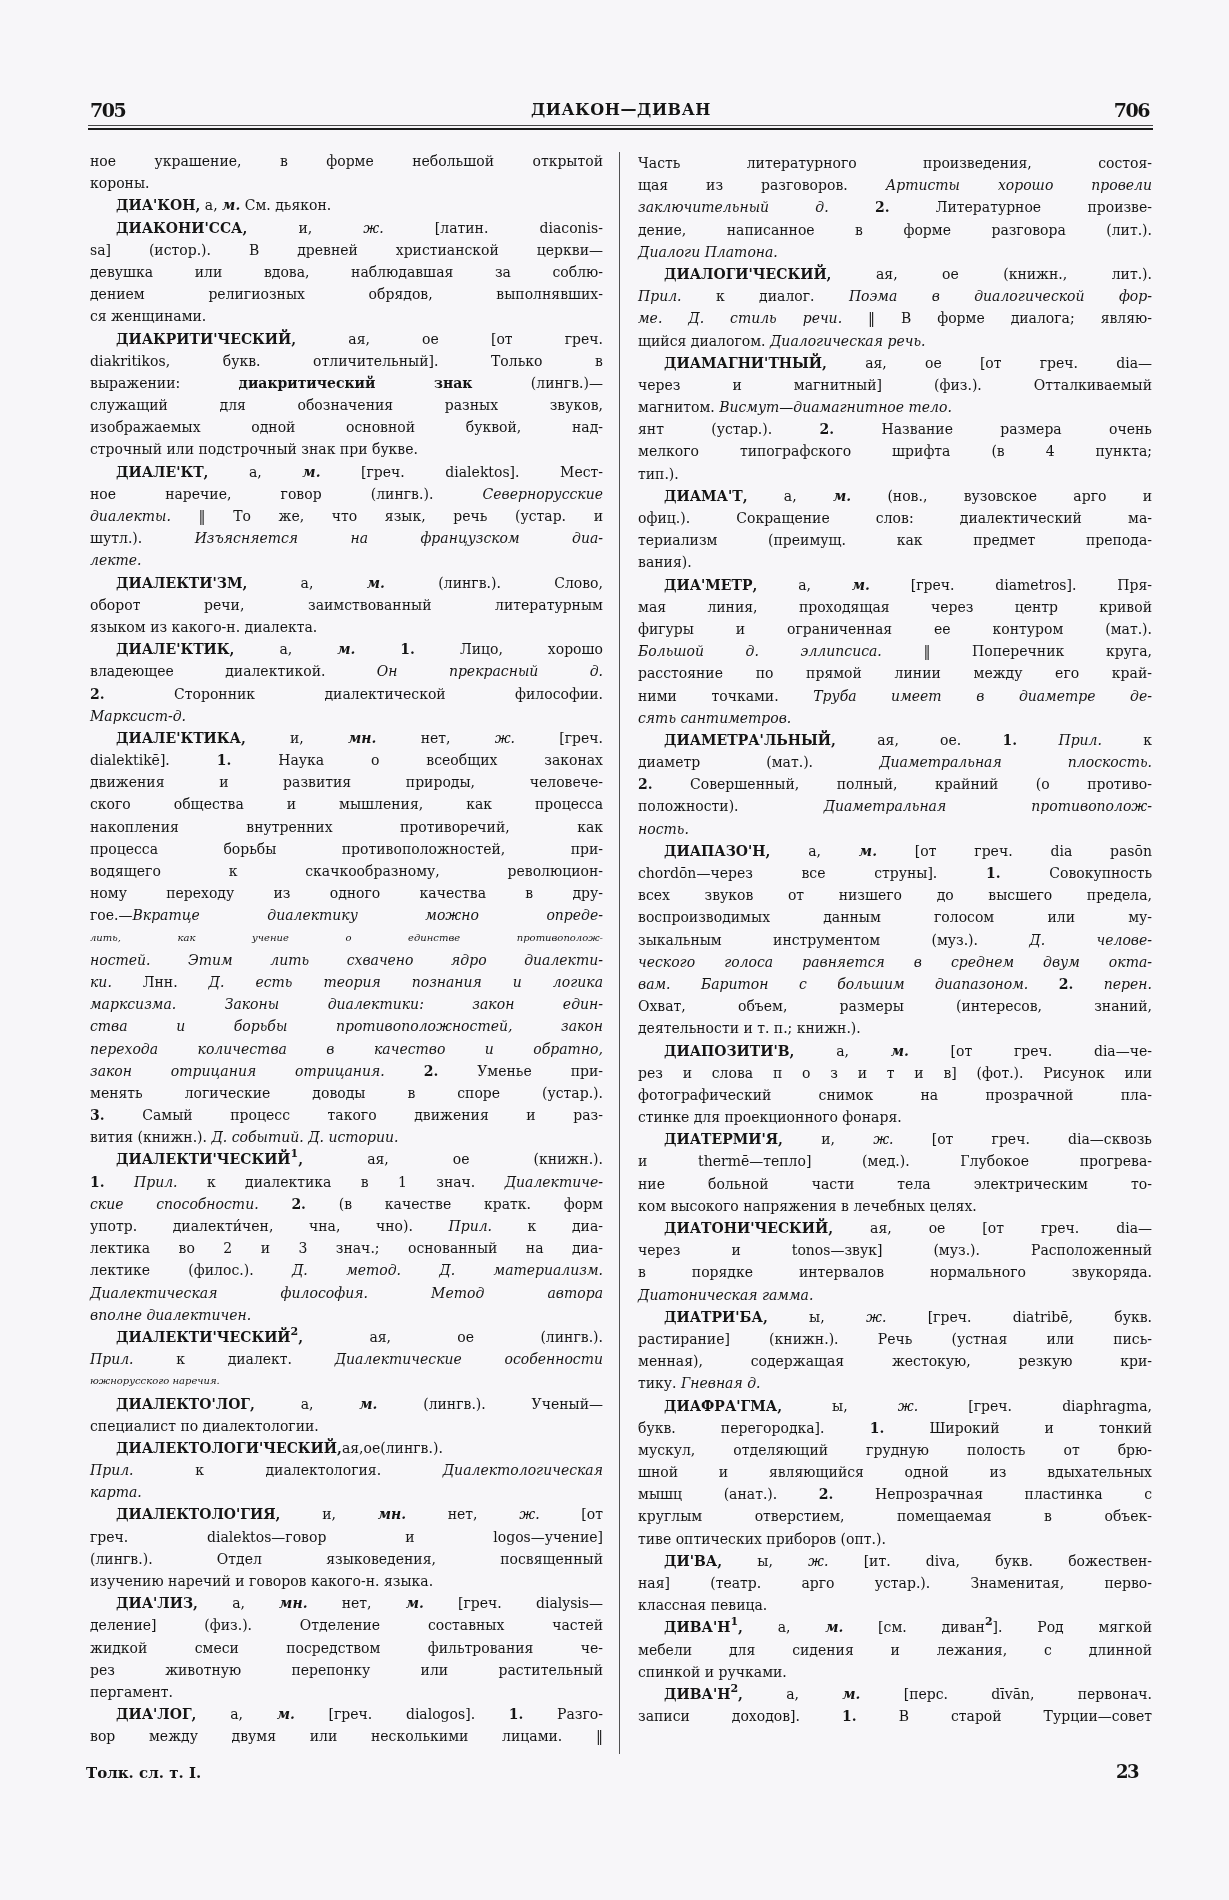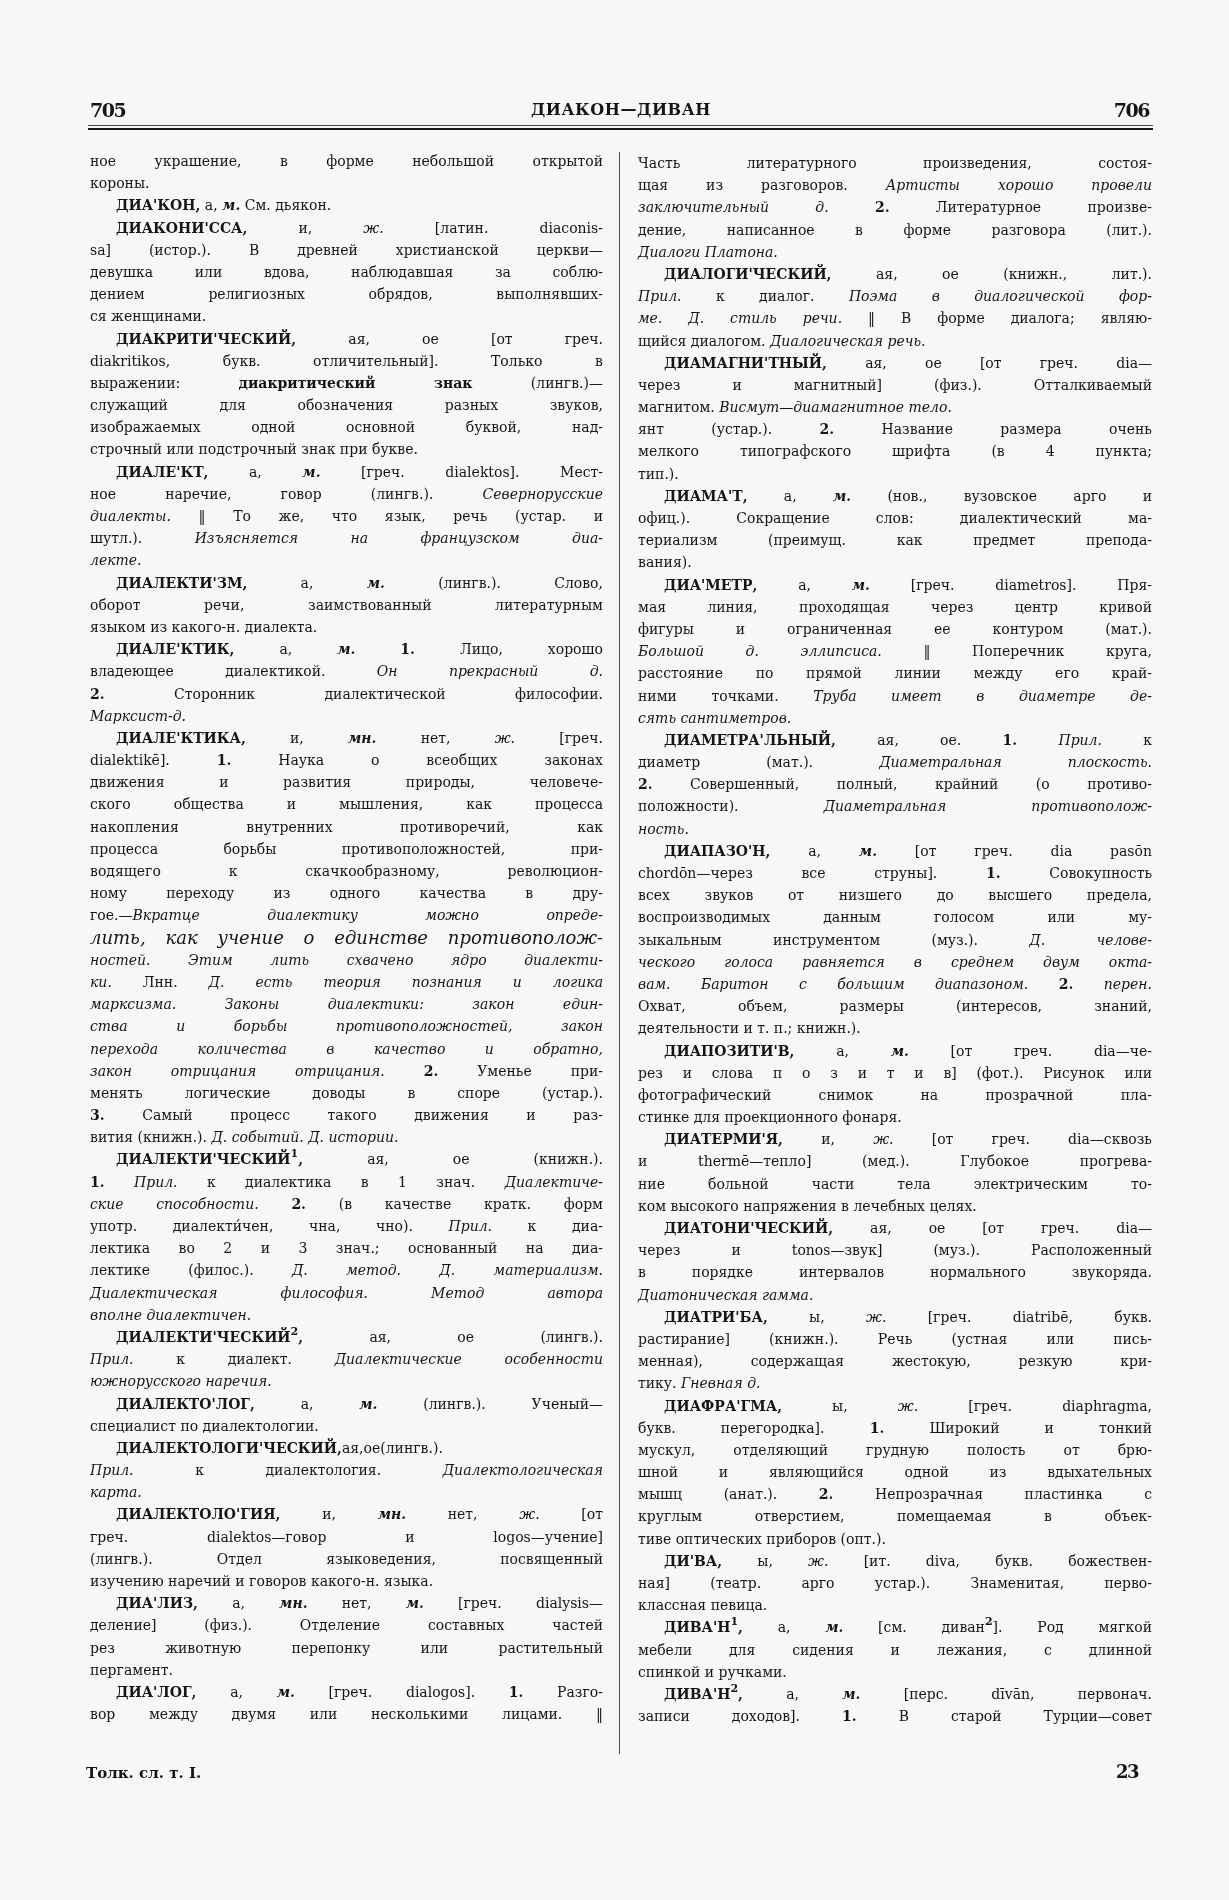--- a/index.html
+++ b/index.html
@@ -91,52 +91,53 @@
       <div class="line end" style="font-size: 14px;"><span class="s-i">Марксист-д.</span></div>
       <div class="line ind" style="font-size: 14px;"><span class="s-b">ДИАЛЕ'КТИКА,</span><span class="s-n"> и, </span><span class="s-bi">мн.</span><span class="s-n"> нет, </span><span class="s-i">ж.</span><span class="s-n"> [греч.</span></div>
       <div class="line" style="font-size: 14px;"><span class="s-n">dialektikē]. </span><span class="s-b">1.</span><span class="s-n"> Наука о всеобщих законах</span></div>
       <div class="line" style="font-size: 14px;"><span class="s-n">движения и развития природы, человече-</span></div>
       <div class="line" style="font-size: 14px;"><span class="s-n">ского общества и мышления, как процесса</span></div>
       <div class="line" style="font-size: 14px;"><span class="s-n">накопления внутренних противоречий, как</span></div>
       <div class="line" style="font-size: 14px;"><span class="s-n">процесса борьбы противоположностей, при-</span></div>
       <div class="line" style="font-size: 14px;"><span class="s-n">водящего к скачкообразному, революцион-</span></div>
       <div class="line" style="font-size: 14px;"><span class="s-n">ному переходу из одного качества в дру-</span></div>
       <div class="line" style="font-size: 14px;"><span class="s-n">гое.—</span><span class="s-i">Вкратце диалектику можно опреде-</span></div>
-      <div class="line" style="font-size: 18px;"><span class="s-i">лить, как учение о единстве противополож-</span></div>
+      <div class="line" style="font-size: 10px;"><span class="s-i">лить, как учение о единстве противополож-</span></div>
       <div class="line" style="font-size: 14px;"><span class="s-i">ностей. Этим лить схвачено ядро диалекти-</span></div>
       <div class="line" style="font-size: 14px;"><span class="s-i">ки.</span><span class="s-n"> Лнн. </span><span class="s-i">Д. есть теория познания и логика</span></div>
       <div class="line" style="font-size: 14px;"><span class="s-i">марксизма. Законы диалектики: закон един-</span></div>
       <div class="line" style="font-size: 14px;"><span class="s-i">ства и борьбы противоположностей, закон</span></div>
       <div class="line" style="font-size: 14px;"><span class="s-i">перехода количества в качество и обратно,</span></div>
       <div class="line" style="font-size: 14px;"><span class="s-i">закон отрицания отрицания.</span><span class="s-n"> </span><span class="s-b">2.</span><span class="s-n"> Уменье при-</span></div>
       <div class="line" style="font-size: 14px;"><span class="s-n">менять логические доводы в споре (устар.).</span></div>
       <div class="line" style="font-size: 14px;"><span class="s-b">3.</span><span class="s-n"> Самый процесс такого движения и раз-</span></div>
       <div class="line end" style="font-size: 14px;"><span class="s-n">вития (книжн.). </span><span class="s-i">Д. событий. Д. истории.</span></div>
       <div class="line ind" style="font-size: 14px;"><span class="s-b">ДИАЛЕКТИ'ЧЕСКИЙ</span><span class="s-sup">1</span><span class="s-b">,</span><span class="s-n"> ая, ое (книжн.).</span></div>
       <div class="line" style="font-size: 14px;"><span class="s-b">1.</span><span class="s-n"> </span><span class="s-i">Прил.</span><span class="s-n"> к диалектика в 1 знач. </span><span class="s-i">Диалектиче-</span></div>
       <div class="line" style="font-size: 14px;"><span class="s-i">ские способности.</span><span class="s-n"> </span><span class="s-b">2.</span><span class="s-n"> (в качестве кратк. форм</span></div>
       <div class="line" style="font-size: 14px;"><span class="s-n">употр. диалекти́чен, чна, чно). </span><span class="s-i">Прил.</span><span class="s-n"> к диа-</span></div>
       <div class="line" style="font-size: 14px;"><span class="s-n">лектика во 2 и 3 знач.; основанный на диа-</span></div>
       <div class="line" style="font-size: 14px;"><span class="s-n">лектике (филос.). </span><span class="s-i">Д. метод. Д. материализм.</span></div>
       <div class="line" style="font-size: 14px;"><span class="s-i">Диалектическая философия. Метод автора</span></div>
       <div class="line end" style="font-size: 14px;"><span class="s-i">вполне диалектичен.</span></div>
       <div class="line ind" style="font-size: 14px;"><span class="s-b">ДИАЛЕКТИ'ЧЕСКИЙ</span><span class="s-sup">2</span><span class="s-b">,</span><span class="s-n"> ая, ое (лингв.).</span></div>
       <div class="line" style="font-size: 14px;"><span class="s-i">Прил.</span><span class="s-n"> к диалект. </span><span class="s-i">Диалектические особенности</span></div>
-      <div class="line end" style="font-size: 14px;"><span class="s-i">южнорусского наречия.</span></div>
+      <div class="line end" style="font-size: 10px;"><span class="s-i">южнорусского наречия.</span></div>
       <div class="line ind" style="font-size: 14px;"><span class="s-b">ДИАЛЕКТО'ЛОГ,</span><span class="s-n"> а, </span><span class="s-bi">м.</span><span class="s-n"> (лингв.). Ученый—</span></div>
       <div class="line end" style="font-size: 14px;"><span class="s-n">специалист по диалектологии.</span></div>
       <div class="line ind" style="font-size: 14px;"><span class="s-b">ДИАЛЕКТОЛОГИ'ЧЕСКИЙ,</span><span class="s-n">ая,ое(лингв.).</span></div>
       <div class="line" style="font-size: 14px;"><span class="s-i">Прил.</span><span class="s-n"> к диалектология. </span><span class="s-i">Диалектологическая</span></div>
       <div class="line end" style="font-size: 14px;"><span class="s-i">карта.</span></div>
       <div class="line ind" style="font-size: 14px;"><span class="s-b">ДИАЛЕКТОЛО'ГИЯ,</span><span class="s-n"> и, </span><span class="s-bi">мн.</span><span class="s-n"> нет, </span><span class="s-i">ж.</span><span class="s-n"> [от</span></div>
       <div class="line" style="font-size: 14px;"><span class="s-n">греч. dialektos—говор и logos—учение]</span></div>
       <div class="line" style="font-size: 14px;"><span class="s-n">(лингв.). Отдел языковедения, посвященный</span></div>
       <div class="line end" style="font-size: 14px;"><span class="s-n">изучению наречий и говоров какого-н. языка.</span></div>
       <div class="line ind" style="font-size: 14px;"><span class="s-b">ДИА'ЛИЗ,</span><span class="s-n"> а, </span><span class="s-bi">мн.</span><span class="s-n"> нет, </span><span class="s-bi">м.</span><span class="s-n"> [греч. dialysis—</span></div>
       <div class="line" style="font-size: 14px;"><span class="s-n">деление] (физ.). Отделение составных частей</span></div>
+      <div class="line" style="font-size: 14px;"><span class="s-n">жидкой смеси посредством фильтрования че-</span></div>
       <div class="line" style="font-size: 14px;"><span class="s-n">рез животную перепонку или растительный</span></div>
       <div class="line end" style="font-size: 14px;"><span class="s-n">пергамент.</span></div>
       <div class="line ind" style="font-size: 14px;"><span class="s-b">ДИА'ЛОГ,</span><span class="s-n"> а, </span><span class="s-bi">м.</span><span class="s-n"> [греч. dialogos]. </span><span class="s-b">1.</span><span class="s-n"> Разго-</span></div>
       <div class="line" style="font-size: 14px;"><span class="s-n">вор между двумя или несколькими лицами. ‖</span></div>
     </div>
   <div class="divider"></div>
   <div class="col right">
       <div class="line" style="font-size: 14px;"><span class="s-n">Часть литературного произведения, состоя-</span></div>
       <div class="line" style="font-size: 14px;"><span class="s-n">щая из разговоров. </span><span class="s-i">Артисты хорошо провели</span></div>
       <div class="line" style="font-size: 14px;"><span class="s-i">заключительный д.</span><span class="s-n"> </span><span class="s-b">2.</span><span class="s-n"> Литературное произве-</span></div>

